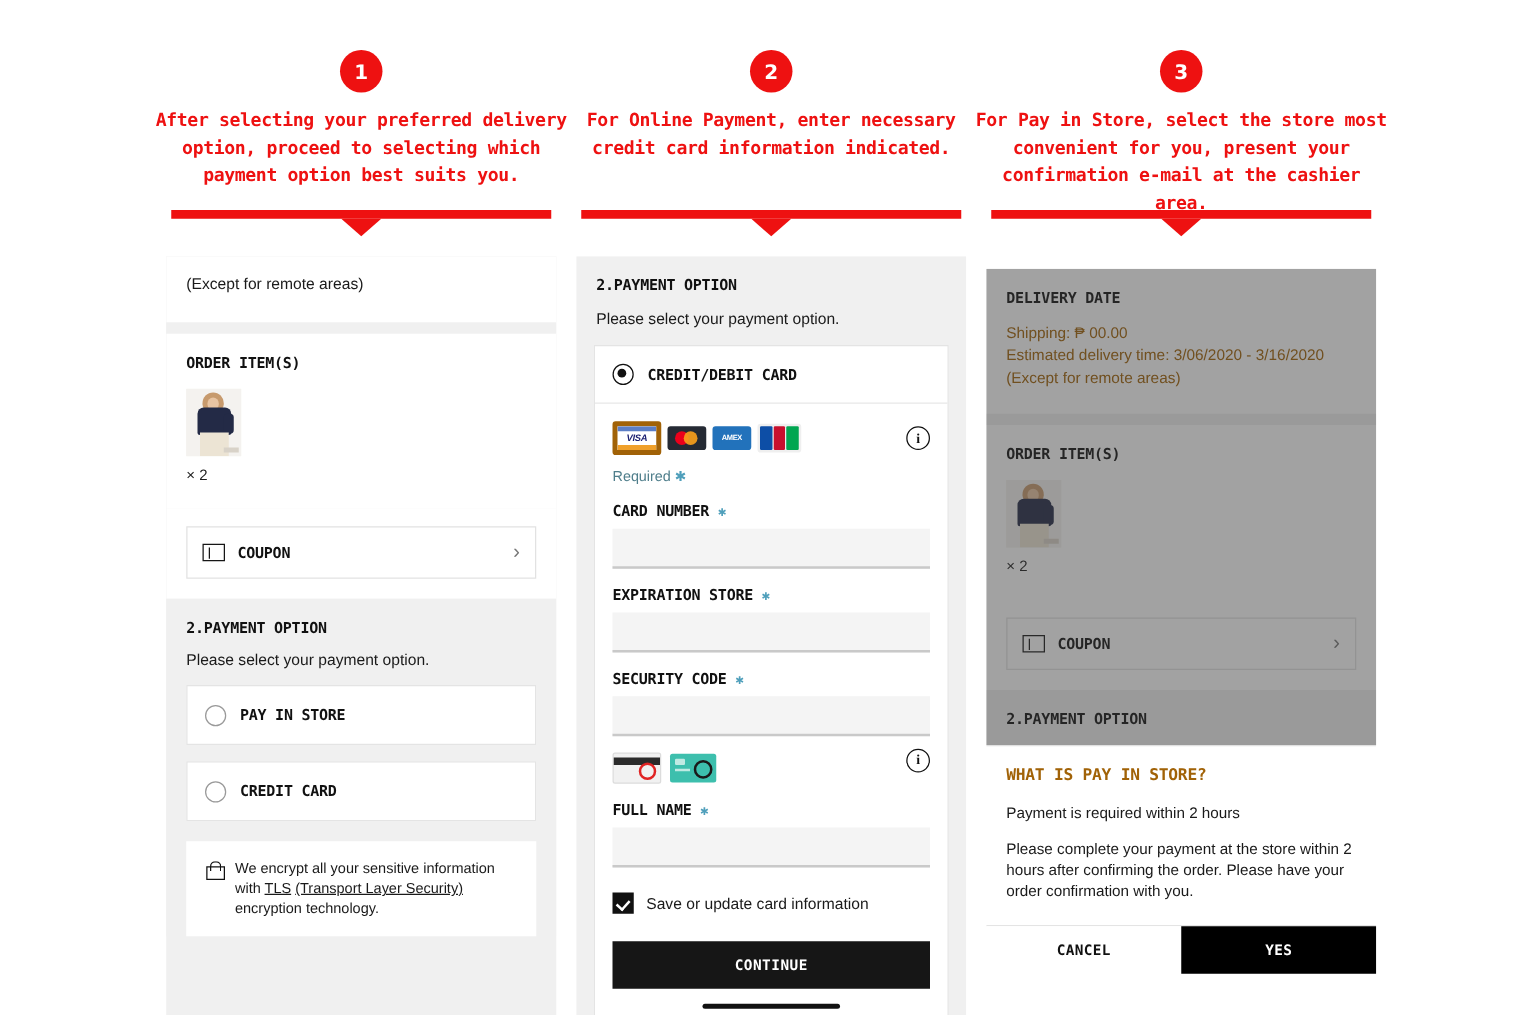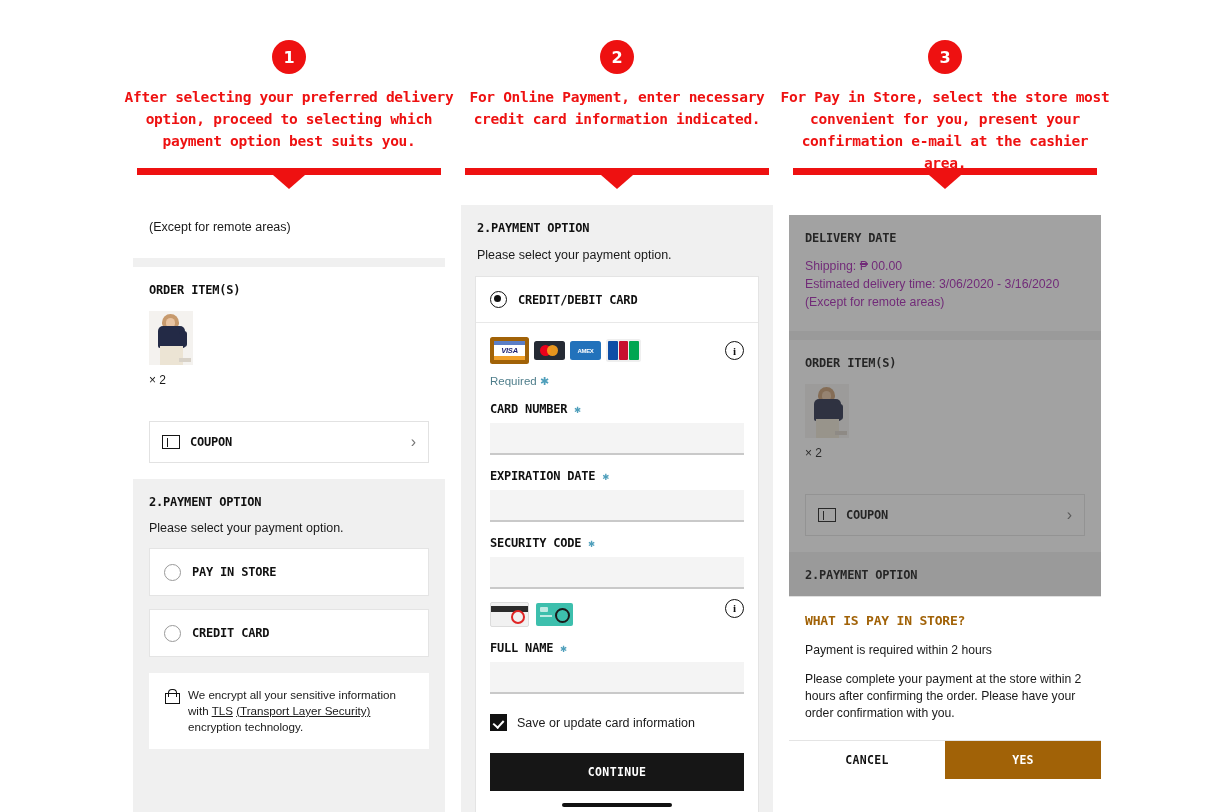--- a/index.html
+++ b/index.html
@@ -153,34 +153,34 @@
     margin-top:22px;font-family:"DejaVu Sans Mono","Liberation Mono",monospace;
     font-size:11.5px;font-weight:bold;letter-spacing:0.4px;
   }
   .home-ind{width:110px;height:4px;border-radius:2px;background:#111;margin:12px auto 0;}
 
   
   .dim{position:relative;}
   .dim:after{content:"";position:absolute;inset:0;background:rgba(60,60,60,0.48);pointer-events:none;}
   .c3-block{background:#fff;}
   .c3-delivery{padding:16px 16px 20px;}
-  .c3-delivery .ln{font-size:12.3px;color:#a21caf;line-height:18px;}
+  .c3-delivery .ln{font-size:12.3px;color:#a16207;line-height:18px;}
   .c3-gap{height:9px;background:#f0f0f0;}
   .c3-pay{background:#f0f0f0;padding:16px 16px 14px;}
 
   .modal{background:#fff;border-top:1px solid #e0e0e0;}
   .modal-body{padding:16px 16px 18px;}
   .modal-body h3{margin:0;font-family:"DejaVu Sans Mono","Liberation Mono",monospace;font-weight:bold;font-size:13px;color:#a16207;letter-spacing:-0.2px;}
   .modal-body p{margin:12px 0 0;font-size:12.2px;line-height:17px;color:#1a1a1a;}
   .modal-body p.first{margin-top:14px;}
   .modal-actions{display:flex;border-top:1px solid #e4e4e4;}
   .ma{flex:1;height:38px;display:flex;align-items:center;justify-content:center;
     font-family:"DejaVu Sans Mono","Liberation Mono",monospace;font-size:11.5px;font-weight:bold;letter-spacing:0.3px;}
   .ma.cancel{background:#fff;color:#111;}
-  .ma.yes{background:#a16207;color:#fff;}
+  .ma.yes{background:#000000;color:#fff;}
   .modal-foot{height:26px;background:#fff;}
 </style>
 </head>
 <body>
 
 <div class="stage">
 
   <div class="col col1">
     <div class="badge">1</div>
     <div class="caption">After selecting your preferred delivery option, proceed to selecting which payment option best suits you.</div>
@@ -278,21 +278,21 @@
                   </span>
               </div>
               <span class="info-i">i</span>
             </div>
 
             <div class="required"><span>Required</span> <span class="star">✱</span></div>
 
             <div class="hdg flab"><span>CARD NUMBER</span> <span class="star">✱</span></div>
             <div class="field"></div>
 
-            <div class="hdg flab"><span>EXPIRATION DATE</span> <span class="star">✱</span></div>
+            <div class="hdg flab"><span>EXPIRATION STORE</span> <span class="star">✱</span></div>
             <div class="field"></div>
 
             <div class="hdg flab"><span>SECURITY CODE</span> <span class="star">✱</span></div>
             <div class="field"></div>
 
             <div class="row-between">
               <div class="seccode-icons">
                 <span class="sc1">
                     <i class="stripe"></i>
                     <i class="ring"></i>

